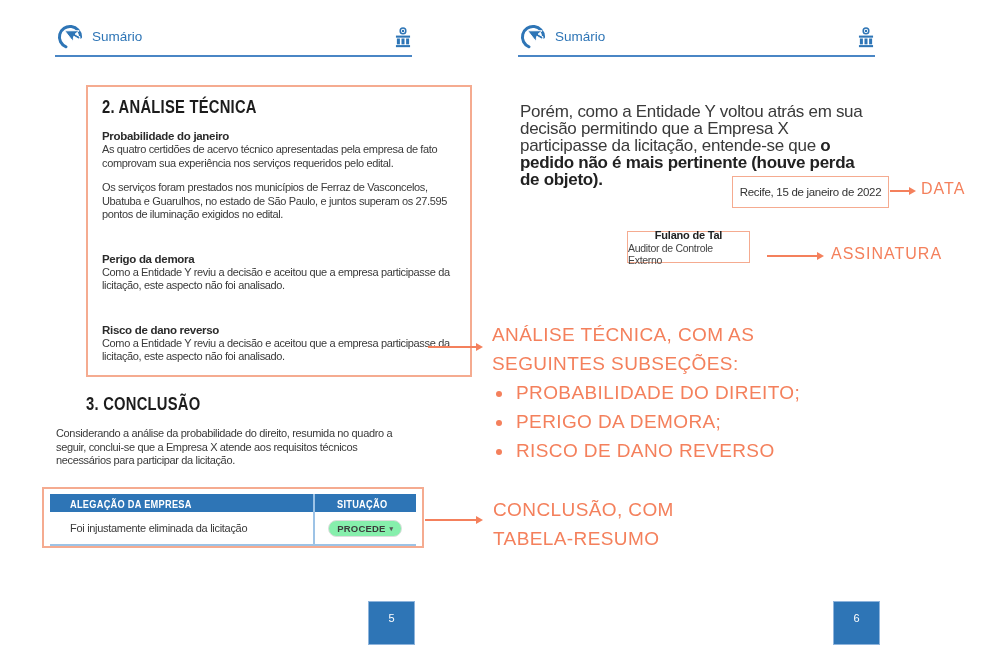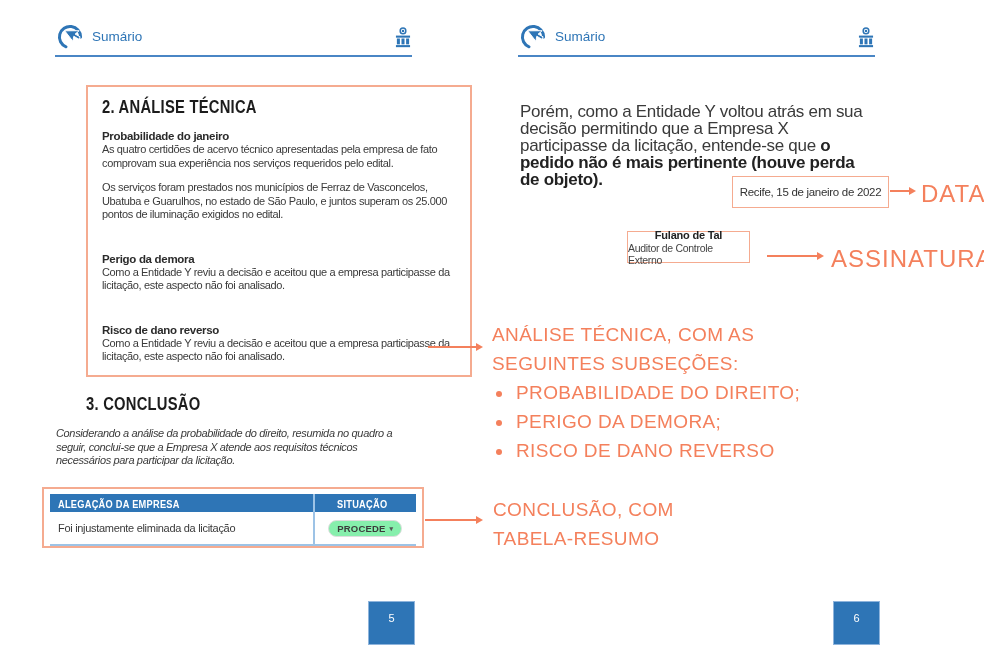--- a/index.html
+++ b/index.html
@@ -28,30 +28,30 @@
   
   #analysis-box { left:42px; top:85px; width:386px; height:292px; padding:8px 14px;margin-left:44px; }
   #analysis-box .box-heading { margin:2px 0 12px 0; }
   #analysis-box .sec-title { margin-bottom:1px; }
   #analysis-box p { margin:0; }
   .gap12 { height:11px; }
   .gap-section { height:31px; }
 
   
   #conclusion-heading { position:absolute; left:56px; top:394px;margin-left:30px; }
-  #conclusion-para { position:absolute; left:56px; top:427px; width:356px;font-style:italic; }
+  #conclusion-para { position:absolute; left:56px; top:427px; width:356px; }
 
   
   #table-box { left:42px; top:487px; width:382px; height:61px; padding:5px 6px; }
   .res-table { width:100%; border-collapse:collapse; }
   .res-table th { background:#2e75b6; color:#fff; height:17px; font-weight:bold; text-align:left; }
   .th-inner { display:inline-block; transform:scaleX(0.88); transform-origin:left center;
               font-size:10.5px; letter-spacing:0.3px; white-space:nowrap; }
   .res-table td { height:33px; border-bottom:2px solid #9dc3e6; font-size:11px; letter-spacing:-0.3px; color:#3a3a3a; }
-  .col-claim { width:72%; padding-left:8px; }
+  .col-claim { width:72%; padding-left:20px; }
   .col-status { width:28%; text-align:center; border-left:2px solid #9dc3e6; }
   .col-status .th-inner { transform:scaleX(0.88) translateX(0); }
   .res-table th.col-status { text-align:center; }
   .status-pill { display:inline-flex; align-items:center; gap:4px; background:#86efac;
                  border:1px solid #dedede; border-radius:9px; padding:2px 8px;
                  font-size:9.5px; font-weight:bold; color:#3a3a3a; letter-spacing:0.2px; cursor:pointer; }
   .pill-caret { font-size:7px; color:#555; line-height:1; }
 
   
   #right-para { position:absolute; left:520px; top:103px; width:356px;
@@ -59,21 +59,21 @@
   #right-para b { color:#222; }
   #date-box { left:732px; top:176px; width:157px; height:32px; font-size:11.5px; letter-spacing:-0.3px; color:#333; }
   #sig-box  { left:627px; top:231px; width:123px; height:32px; flex-direction:column; }
   #sig-name { font-size:11px; font-weight:bold; color:#222; letter-spacing:-0.2px; line-height:13px; }
   #sig-role { font-size:10.5px; color:#444; letter-spacing:-0.3px; line-height:12px; }
 
   
   .page-num { position:absolute; top:601px; width:47px; height:44px; background:#2e75b6;
               border:1px solid #8eb4dc; color:#fff; font-size:11px; text-align:center; padding-top:10px; }
   .annot { position:absolute; font-size:19px; line-height:29px; letter-spacing:0.4px; color:#f4805c; }
-  .annot-big { position:absolute; font-size:24px; letter-spacing:1px; color:#f4805c; font-weight:400; white-space:nowrap; }
+  .annot-big { position:absolute; font-size:16px; letter-spacing:1px; color:#f4805c; font-weight:400; white-space:nowrap; }
   .annot ul { list-style:disc; margin-left:22px; }
   .annot li { padding-left:2px; }
 
   .arrow-line { position:absolute; height:2px; background:#f4805c; }
   .arrow-head { position:absolute; width:0; height:0; border-top:4px solid transparent;
                 border-bottom:4px solid transparent; border-left:7px solid #f4805c; }
 </style>
 </head>
 <body>
 
@@ -96,21 +96,21 @@
     </svg>
     <div class="hdr-rule" style="width:357px;"></div>
   </div>
 
   <div id="analysis-box" class="callout-box">
     <div class="box-heading"><span class="h-cond">2. ANÁLISE TÉCNICA</span></div>
 
     <div class="sec-title">Probabilidade do janeiro</div>
     <p class="doc-text">As quatro certidões de acervo técnico apresentadas pela empresa de fato comprovam sua experiência nos serviços requeridos pelo edital.</p>
     <div class="gap12"></div>
-    <p class="doc-text">Os serviços foram prestados nos municípios de Ferraz de Vasconcelos, Ubatuba e Guarulhos, no estado de São Paulo, e juntos superam os 25.000 pontos de iluminação exigidos no edital.</p>
+    <p class="doc-text">Os serviços foram prestados nos municípios de Ferraz de Vasconcelos, Ubatuba e Guarulhos, no estado de São Paulo, e juntos superam os 27.595 pontos de iluminação exigidos no edital.</p>
     <div class="gap-section"></div>
 
     <div class="sec-title">Perigo da demora</div>
     <p class="doc-text">Como a Entidade Y reviu a decisão e aceitou que a empresa participasse da licitação, este aspecto não foi analisado.</p>
     <div class="gap-section"></div>
 
     <div class="sec-title">Risco de dano reverso</div>
     <p class="doc-text">Como a Entidade Y reviu a decisão e aceitou que a empresa participasse da licitação, este aspecto não foi analisado.</p>
   </div>
 

